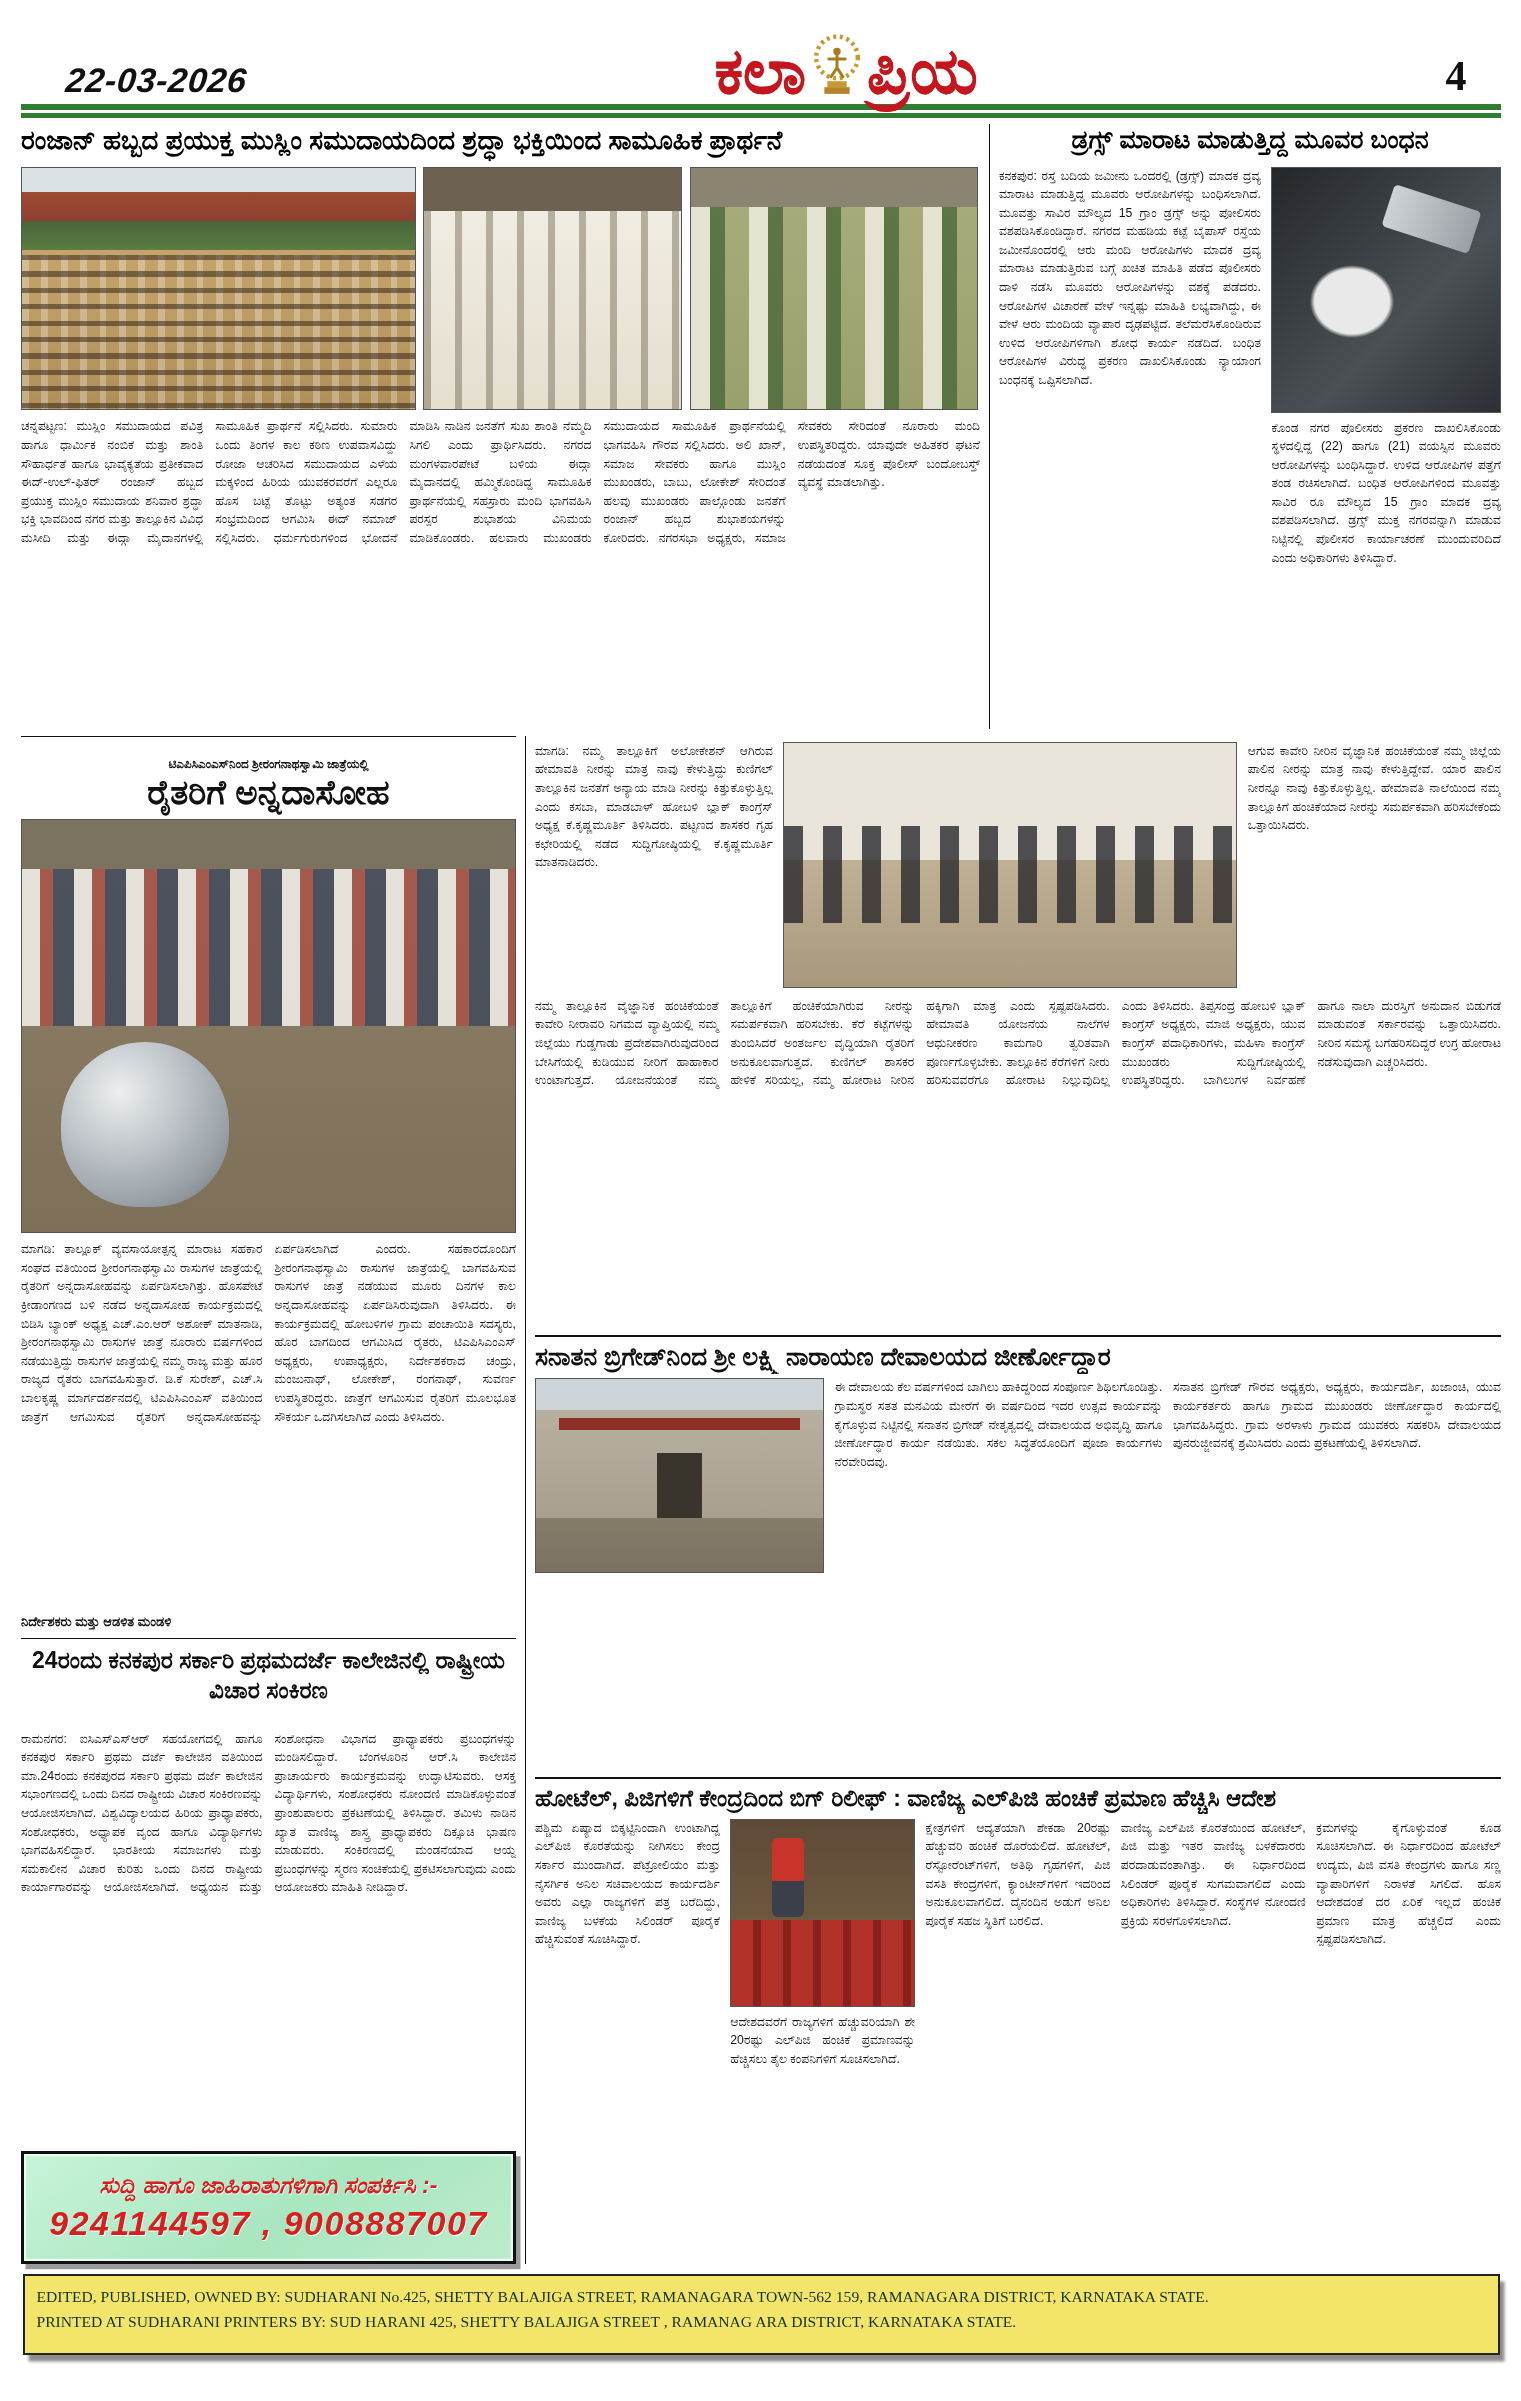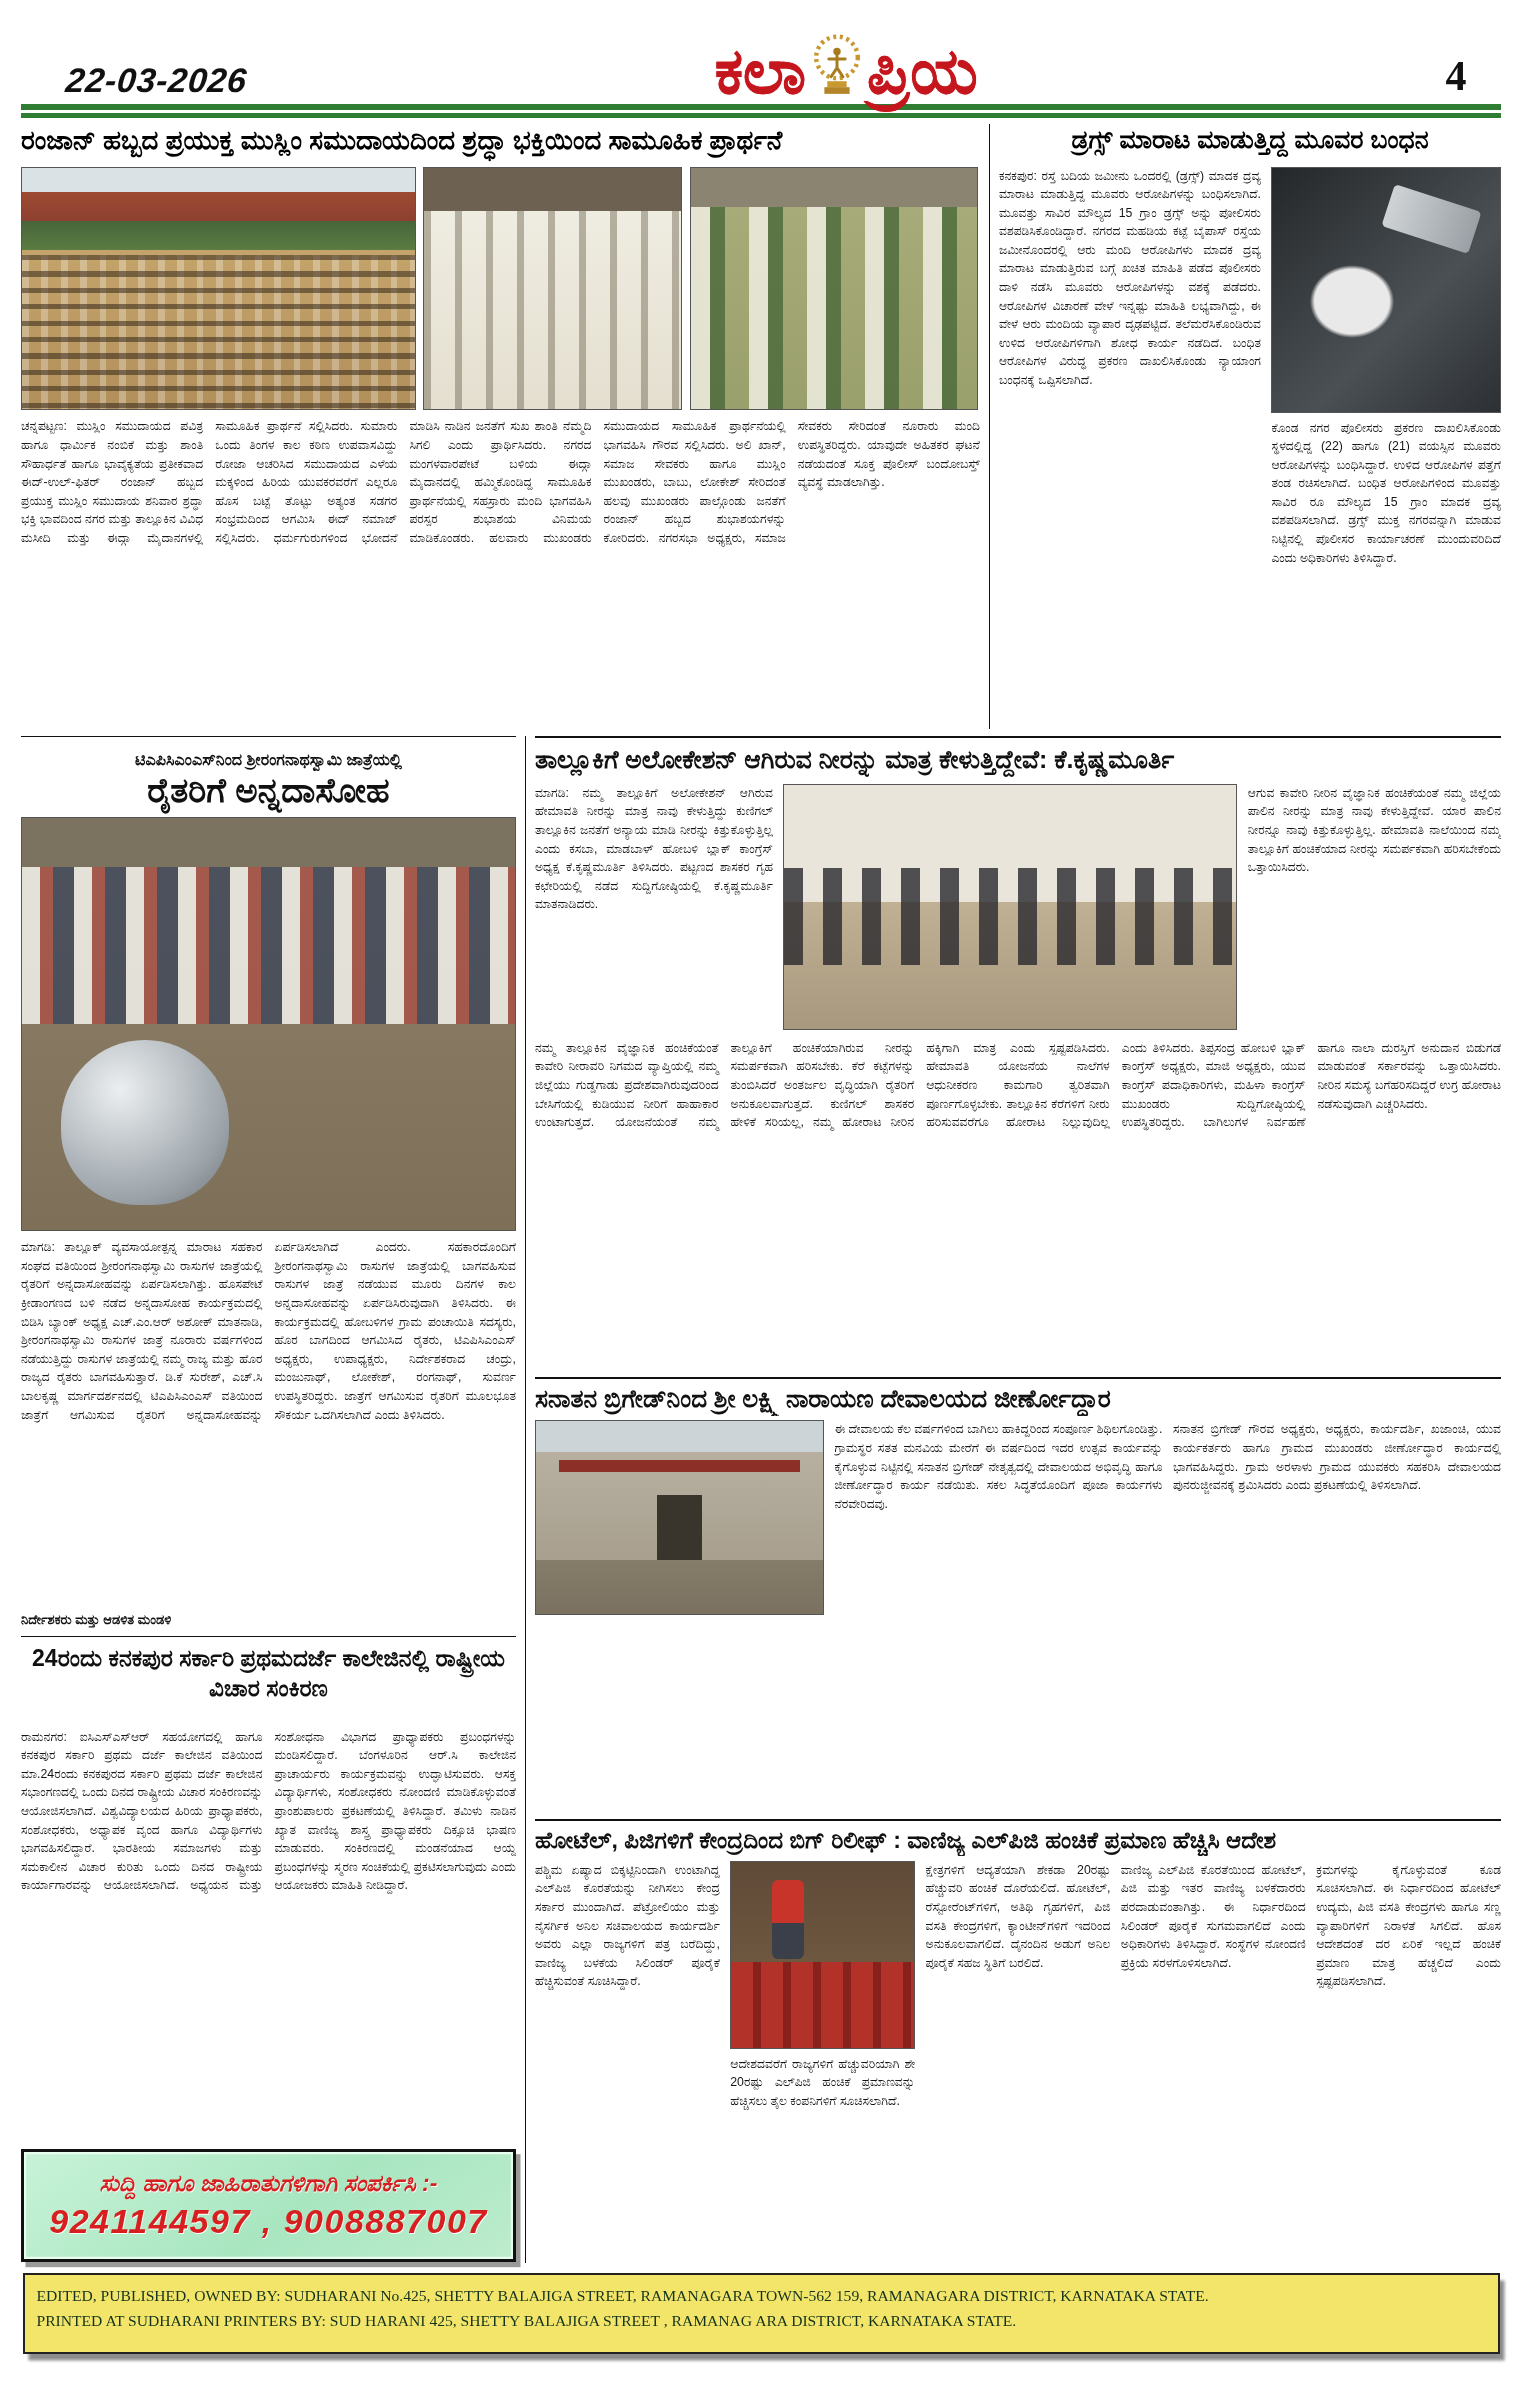--- a/index.html
+++ b/index.html
@@ -33,21 +33,21 @@
 
   .drug-head { font-size:25px; line-height:31px; text-align:center; height:37px; overflow:hidden; }
   .drug-row { display:flex; gap:10.4px; margin-top:6px; flex:1; }
   .drug-c1 { width:262px; }
   .drug-c2 { flex:1; display:flex; flex-direction:column; gap:6px; }
 
   .midsec { display:flex; gap:9px; margin-top:7.4px; }
   .mid-left { width:495px; }
   .mid-right { flex:1; border-left:1.5px solid #111; padding-left:9px; }
 
-  .kicker { font-size:16px; font-weight:bold; text-align:center; border-top:1.5px solid #111; padding-top:14px; }
+  .kicker { font-size:12px; font-weight:bold; text-align:center; border-top:1.5px solid #111; padding-top:20px; }
   .big-head { font-size:34px; font-weight:bold; text-align:center; line-height:42px; }
   .tapcms-body { height:366px; margin-top:7.4px; }
   .signoff { font-weight:bold; font-size:13px; margin-top:8px; }
 
   .sem-head { font-size:23px; font-weight:bold; text-align:center; line-height:30px; border-top:1.5px solid #111; margin-top:7.4px; padding-top:6px; }
   .sem-body { height:411px; margin-top:25px; }
 
   .contact-box { margin-top:10.4px; height:113px; border:3px solid #111;
     background:linear-gradient(145deg,#c8f3d8,#a8e6c0 55%,#bdeccd);
     box-shadow:inset 0 0 0 2.2px #e8fff0, 4.5px 5.2px 0 #9a9a9a;
@@ -176,21 +176,20 @@
 
       <div class="contact-box">
         <div class="contact-l1">ಸುದ್ದಿ ಹಾಗೂ ಜಾಹಿರಾತುಗಳಿಗಾಗಿ ಸಂಪರ್ಕಿಸಿ :-</div>
         <div class="contact-l2">9241144597 , 9008887007</div>
       </div>
     </div>
 
     <div class="mid-right">
 
       <div>
-        <div class="water-head">ತಾಲ್ಲೂಕಿಗೆ ಅಲೋಕೇಶನ್ ಆಗಿರುವ ನೀರನ್ನು ಮಾತ್ರ ಕೇಳುತ್ತಿದ್ದೇವೆ: ಕೆ.ಕೃಷ್ಣಮೂರ್ತಿ</div>
         <div class="water-row">
           <div class="btxt water-c">ಮಾಗಡಿ: ನಮ್ಮ ತಾಲ್ಲೂಕಿಗೆ ಅಲೋಕೇಶನ್ ಆಗಿರುವ ಹೇಮಾವತಿ ನೀರನ್ನು ಮಾತ್ರ ನಾವು ಕೇಳುತ್ತಿದ್ದು ಕುಣಿಗಲ್ ತಾಲ್ಲೂಕಿನ ಜನತೆಗೆ ಅನ್ಯಾಯ ಮಾಡಿ ನೀರನ್ನು ಕಿತ್ತುಕೊಳ್ಳುತ್ತಿಲ್ಲ ಎಂದು ಕಸಬಾ, ಮಾಡಬಾಳ್ ಹೋಬಳಿ ಬ್ಲಾಕ್ ಕಾಂಗ್ರೆಸ್ ಅಧ್ಯಕ್ಷ ಕೆ.ಕೃಷ್ಣಮೂರ್ತಿ ತಿಳಿಸಿದರು. ಪಟ್ಟಣದ ಶಾಸಕರ ಗೃಹ ಕಛೇರಿಯಲ್ಲಿ ನಡೆದ ಸುದ್ದಿಗೋಷ್ಠಿಯಲ್ಲಿ ಕೆ.ಕೃಷ್ಣಮೂರ್ತಿ ಮಾತನಾಡಿದರು.</div>
           <div class="ph ph-meeting" style="width:454px;height:246px;"></div>
           <div class="btxt water-c" style="flex:1">ಆಗುವ ಕಾವೇರಿ ನೀರಿನ ವೈಜ್ಞಾನಿಕ ಹಂಚಿಕೆಯಂತೆ ನಮ್ಮ ಜಿಲ್ಲೆಯ ಪಾಲಿನ ನೀರನ್ನು ಮಾತ್ರ ನಾವು ಕೇಳುತ್ತಿದ್ದೇವೆ. ಯಾರ ಪಾಲಿನ ನೀರನ್ನೂ ನಾವು ಕಿತ್ತುಕೊಳ್ಳುತ್ತಿಲ್ಲ. ಹೇಮಾವತಿ ನಾಲೆಯಿಂದ ನಮ್ಮ ತಾಲ್ಲೂಕಿಗೆ ಹಂಚಿಕೆಯಾದ ನೀರನ್ನು ಸಮರ್ಪಕವಾಗಿ ಹರಿಸಬೇಕೆಂದು ಒತ್ತಾಯಿಸಿದರು.</div>
         </div>
         <div class="btxt cols5 water-bottom">ನಮ್ಮ ತಾಲ್ಲೂಕಿನ ವೈಜ್ಞಾನಿಕ ಹಂಚಿಕೆಯಂತೆ ಕಾವೇರಿ ನೀರಾವರಿ ನಿಗಮದ ವ್ಯಾಪ್ತಿಯಲ್ಲಿ ನಮ್ಮ ಜಿಲ್ಲೆಯು ಗುಡ್ಡಗಾಡು ಪ್ರದೇಶವಾಗಿರುವುದರಿಂದ ಬೇಸಿಗೆಯಲ್ಲಿ ಕುಡಿಯುವ ನೀರಿಗೆ ಹಾಹಾಕಾರ ಉಂಟಾಗುತ್ತದೆ. ಯೋಜನೆಯಂತೆ ನಮ್ಮ ತಾಲ್ಲೂಕಿಗೆ ಹಂಚಿಕೆಯಾಗಿರುವ ನೀರನ್ನು ಸಮರ್ಪಕವಾಗಿ ಹರಿಸಬೇಕು. ಕೆರೆ ಕಟ್ಟೆಗಳನ್ನು ತುಂಬಿಸಿದರೆ ಅಂತರ್ಜಲ ವೃದ್ಧಿಯಾಗಿ ರೈತರಿಗೆ ಅನುಕೂಲವಾಗುತ್ತದೆ. ಕುಣಿಗಲ್ ಶಾಸಕರ ಹೇಳಿಕೆ ಸರಿಯಲ್ಲ, ನಮ್ಮ ಹೋರಾಟ ನೀರಿನ ಹಕ್ಕಿಗಾಗಿ ಮಾತ್ರ ಎಂದು ಸ್ಪಷ್ಟಪಡಿಸಿದರು. ಹೇಮಾವತಿ ಯೋಜನೆಯ ನಾಲೆಗಳ ಆಧುನೀಕರಣ ಕಾಮಗಾರಿ ತ್ವರಿತವಾಗಿ ಪೂರ್ಣಗೊಳ್ಳಬೇಕು. ತಾಲ್ಲೂಕಿನ ಕೆರೆಗಳಿಗೆ ನೀರು ಹರಿಸುವವರೆಗೂ ಹೋರಾಟ ನಿಲ್ಲುವುದಿಲ್ಲ ಎಂದು ತಿಳಿಸಿದರು. ತಿಪ್ಪಸಂದ್ರ ಹೋಬಳಿ ಬ್ಲಾಕ್ ಕಾಂಗ್ರೆಸ್ ಅಧ್ಯಕ್ಷರು, ಮಾಜಿ ಅಧ್ಯಕ್ಷರು, ಯುವ ಕಾಂಗ್ರೆಸ್ ಪದಾಧಿಕಾರಿಗಳು, ಮಹಿಳಾ ಕಾಂಗ್ರೆಸ್ ಮುಖಂಡರು ಸುದ್ದಿಗೋಷ್ಠಿಯಲ್ಲಿ ಉಪಸ್ಥಿತರಿದ್ದರು. ಬಾಗಿಲುಗಳ ನಿರ್ವಹಣೆ ಹಾಗೂ ನಾಲಾ ದುರಸ್ತಿಗೆ ಅನುದಾನ ಬಿಡುಗಡೆ ಮಾಡುವಂತೆ ಸರ್ಕಾರವನ್ನು ಒತ್ತಾಯಿಸಿದರು. ನೀರಿನ ಸಮಸ್ಯೆ ಬಗೆಹರಿಸದಿದ್ದರೆ ಉಗ್ರ ಹೋರಾಟ ನಡೆಸುವುದಾಗಿ ಎಚ್ಚರಿಸಿದರು.</div>
       </div>
 
       <div>
         <div class="temple-head">ಸನಾತನ ಬ್ರಿಗೇಡ್‌ನಿಂದ ಶ್ರೀ ಲಕ್ಷ್ಮಿ ನಾರಾಯಣ ದೇವಾಲಯದ ಜೀರ್ಣೋದ್ಧಾರ</div>

